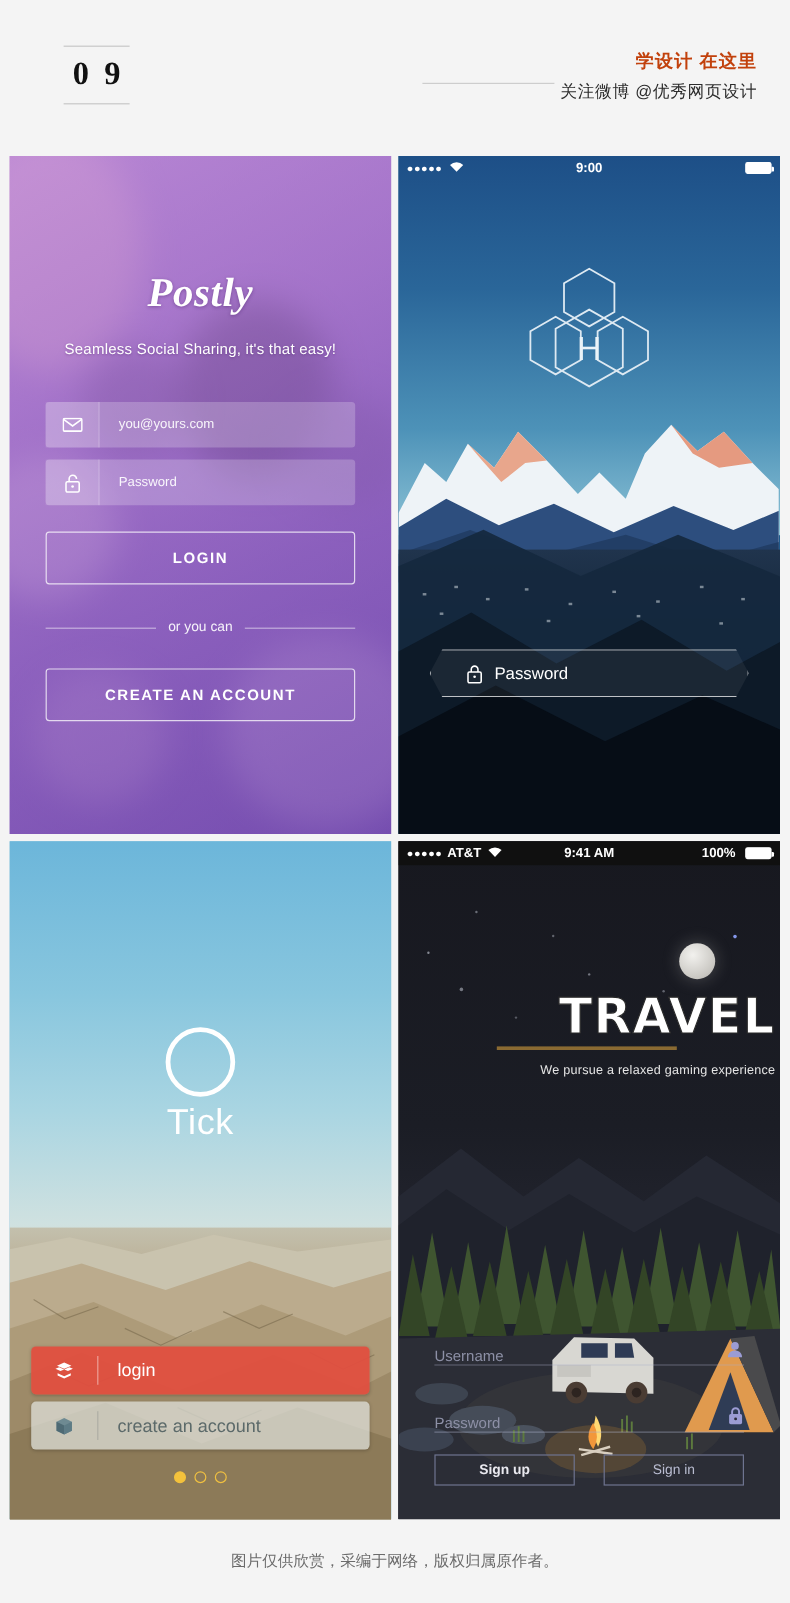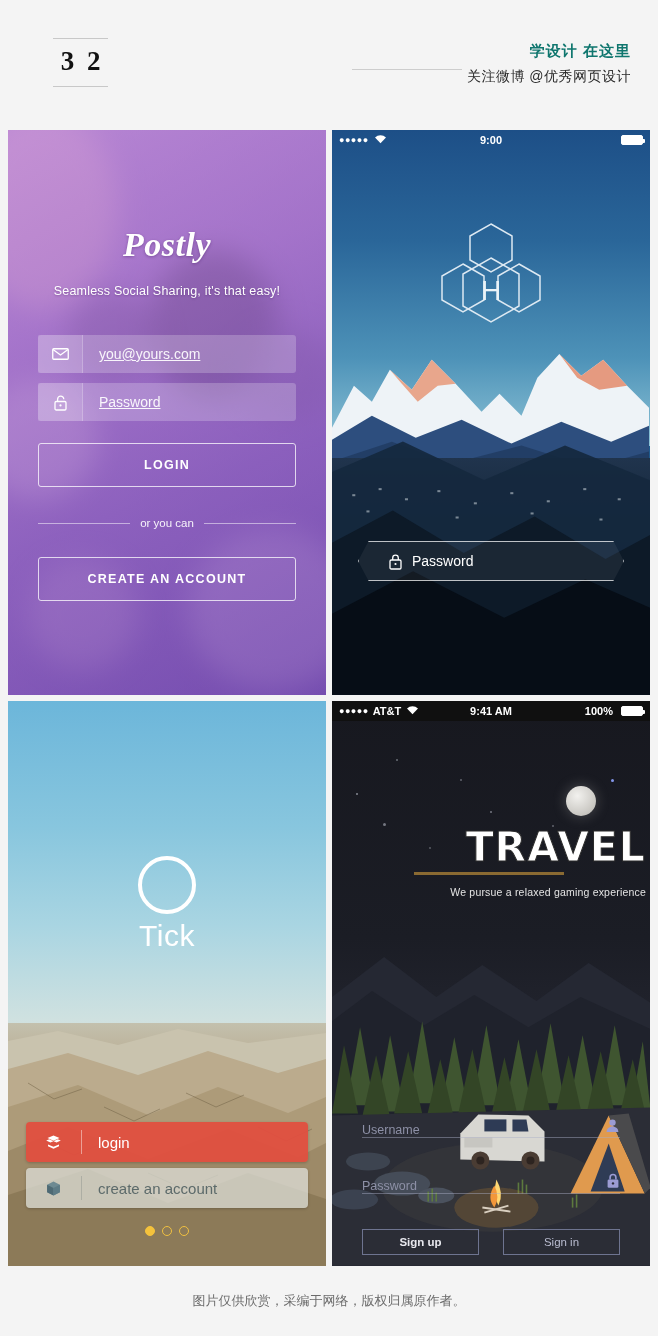--- a/index.html
+++ b/index.html
@@ -20,21 +20,21 @@
   .num-rule { height: 1px; background: #c8c8c8; width: 55px; }
   .num-text {
     font-family: "Liberation Serif", serif;
     font-size: 27px; font-weight: bold; color: #111;
     letter-spacing: 3px; padding: 7px 0 9px 3px;
   }
   .head-right {
     position: absolute; right: 27px; top: 42px; text-align: right;
   }
   .head-title {
-    font-size: 15px; font-weight: bold; color: #0f766e;
+    font-size: 15px; font-weight: bold; color: #c2410c;
     letter-spacing: 1px; margin-bottom: 7px;
   }
   .head-rule {
     position: absolute; left: -115px; top: 27px;
     width: 110px; height: 1px; background: #cdcdcd;
   }
   .head-sub { font-size: 14px; color: #2b2b2b; letter-spacing: .5px; }
 
   
   .grid {
@@ -91,21 +91,21 @@
     margin-top: 0; height: 38px; display:flex; align-items:center;
     background: rgba(255,255,255,.22); border-radius: 3px;
   }
   .p1-field + .p1-field { margin-top: 10px; }
   .p1-fields { margin-top: 37px; }
   .p1-ficon {
     width: 45px; display:flex; align-items:center; justify-content:center;
     border-right: 1px solid rgba(255,255,255,.22); height:100%;
     background: rgba(255,255,255,.10);
   }
-  .p1-ftext { padding-left: 16px; font-size: 14px; color: rgba(255,255,255,.92); text-decoration: underline; }
+  .p1-ftext { padding-left: 16px; font-size: 11px; color: rgba(255,255,255,.92); }
   .p1-btn {
     margin-top: 22px; height: 44px; border:1px solid rgba(255,255,255,.75);
     border-radius:3px; display:flex; align-items:center; justify-content:center;
     font-size:12.5px; font-weight:bold; letter-spacing:1.3px; color:#fff;
   }
   .p1-or {
     margin-top: 30px; display:flex; align-items:center; gap:10px;
     font-size:11.5px; color:rgba(255,255,255,.92);
   }
   .p1-or .ln { flex:1; height:1px; background:rgba(255,255,255,.5); }
@@ -201,42 +201,42 @@
   }
   .p4-underline { width: 150px; height:3px; background:#8a6a32; margin: 1px auto 0; }
   .p4-sub { font-size: 10.5px; color:#e4e4e4; margin-top: 11px; letter-spacing:.2px; }
   .p4-form { position:absolute; left:30px; right:30px; top:403px; z-index:7; }
   .p4-field {
     height: 34px; border-bottom:1px solid rgba(170,175,200,.45);
     display:flex; align-items:flex-end; justify-content:space-between;
   }
   .p4-field + .p4-field { margin-top: 22px; }
   .p4-fl { font-size: 12.5px; color:#8d90a6; }
-  .p4-actions { display:flex; gap: 24px; margin-top: 35px; }
+  .p4-actions { display:flex; gap: 24px; margin-top: 18px; }
   .p4-act {
     flex:1; height: 26px; border:1px solid #6e7490;
     display:flex; align-items:center; justify-content:center;
     font-size: 11.5px; color:#e9e9ef; font-weight:bold;
   }
   .p4-act.secondary { color:#b9bcd0; font-weight:normal; }
 
   
   .footer {
     position:absolute; left:0; right:0; bottom:0; height:71px;
     display:flex; align-items:center; justify-content:center;
     font-size:13px; color:#6b6b6b;
   }
 </style>
 </head>
 <body>
 
 <div class="header">
   <div class="num-block">
     <div class="num-rule"></div>
-    <div class="num-text">3 2</div>
+    <div class="num-text">0 9</div>
     <div class="num-rule"></div>
   </div>
   <div class="head-right">
     <div class="head-rule"></div>
     <div class="head-title">学设计 在这里</div>
     <div class="head-sub">关注微博 @优秀网页设计</div>
   </div>
 </div>
 
 <div class="grid">

